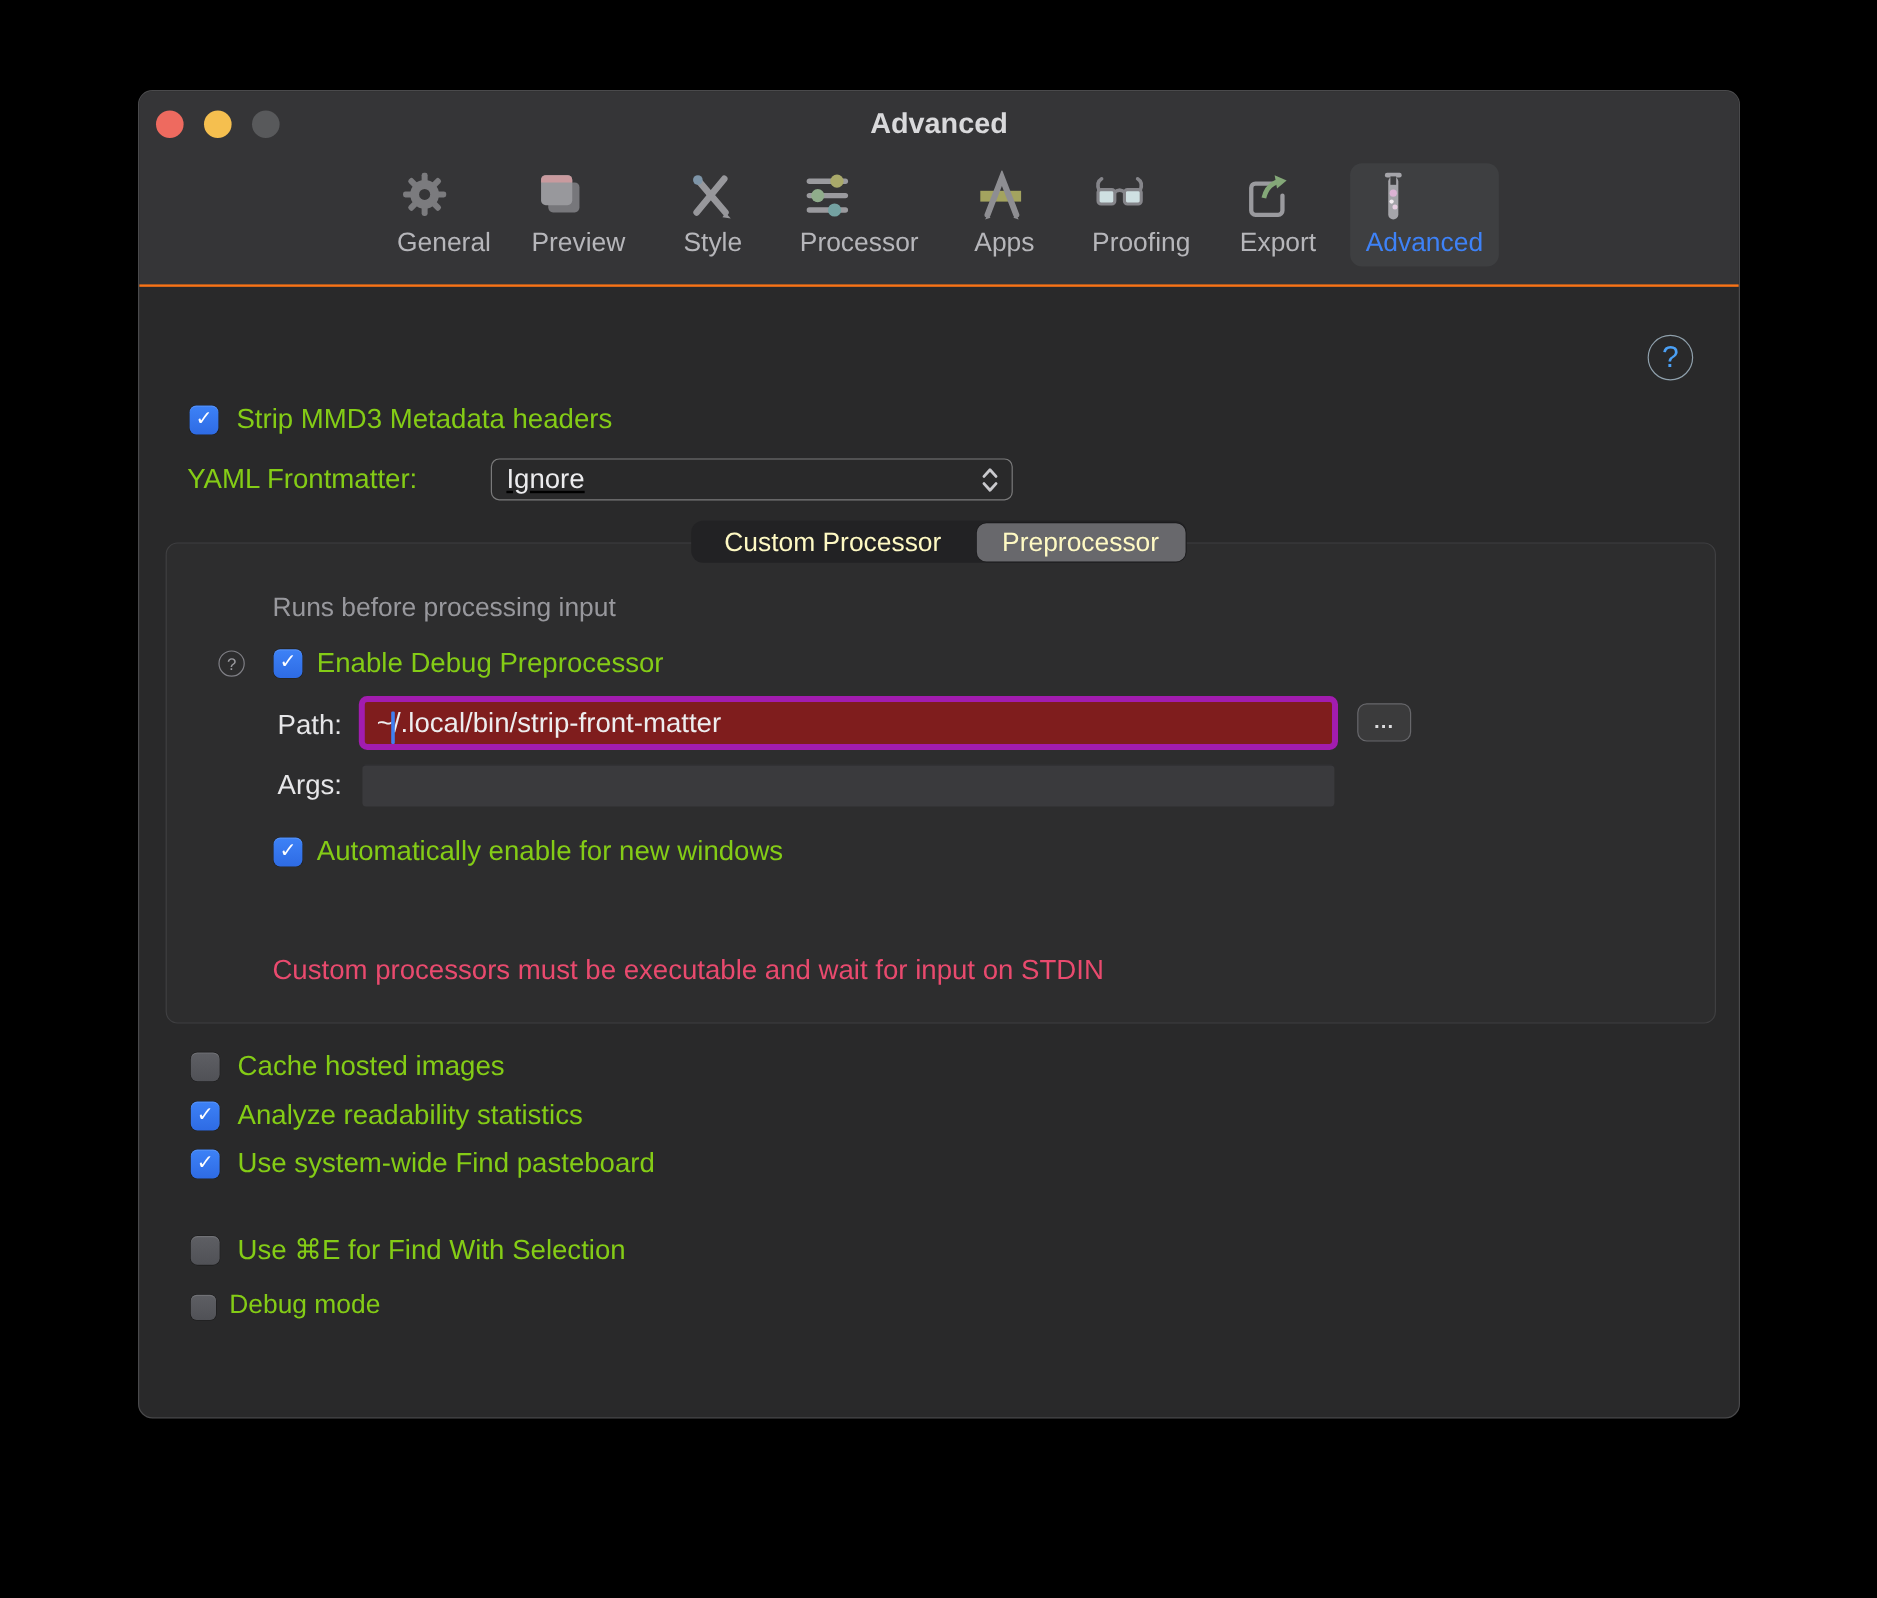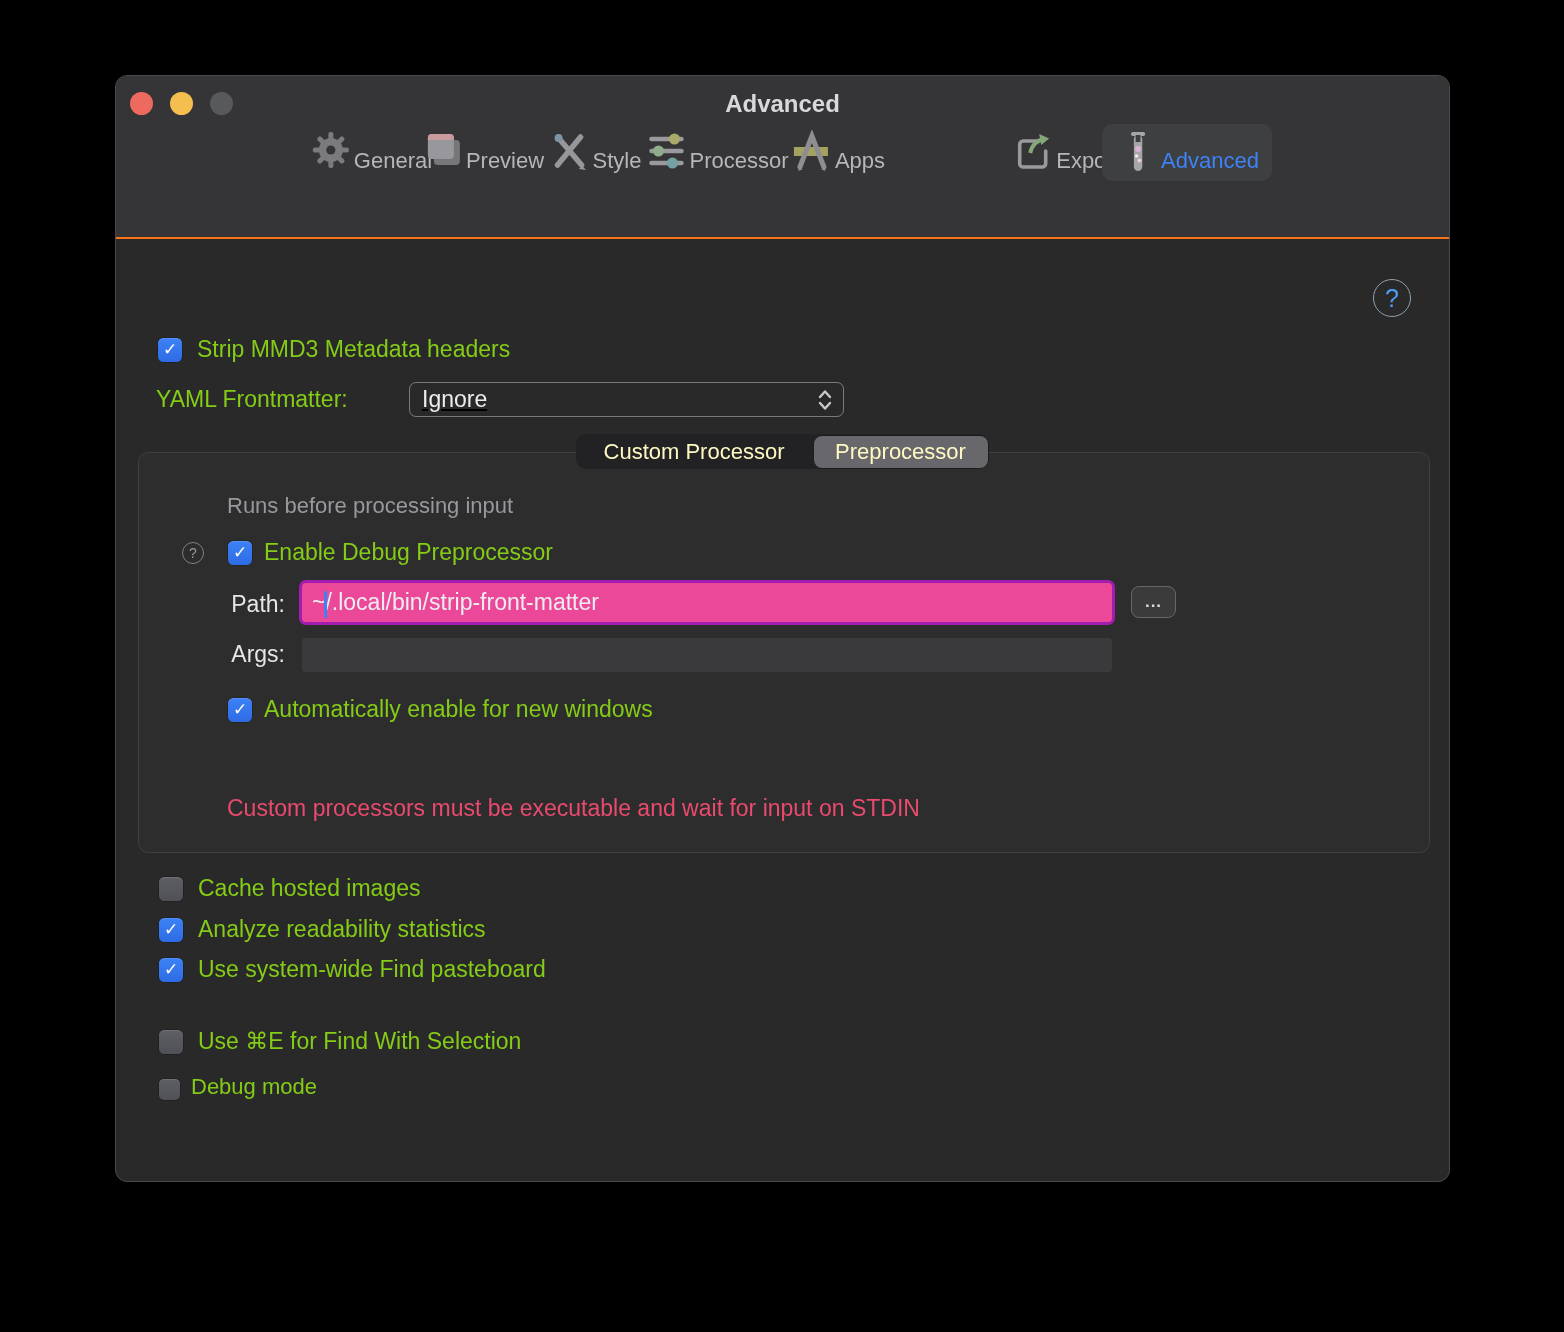--- a/index.html
+++ b/index.html
@@ -20,22 +20,22 @@
   }
   .traffic{position:absolute;top:16px;width:23px;height:23px;border-radius:50%;}
   .t-close{left:14px;background:#ee6a5f;}
   .t-min{left:54px;background:#f5bf4f;}
   .t-zoom{left:94px;background:#58595b;}
   .win-title{
     position:absolute;left:0;right:0;top:14px;text-align:center;
     font-size:24px;font-weight:700;color:#d9d9db;
   }
   .tb-item{
-    position:absolute;top:48px;transform:translateX(-50%);
-    display:flex;flex-direction:row;align-items:flex-end;
+    position:absolute;top:60px;transform:translateX(-50%);
+    display:flex;flex-direction:column;align-items:flex-start;
     padding:6px 13px 7px;border-radius:10px;cursor:default;
   }
   .tb-item.checked{background:#3e3f41;}
   .tb-icon{width:46px;height:44px;display:block;}
   .tb-label{font-size:22px;color:#b6b6ba;margin-top:3px;white-space:nowrap;}
   .tb-item.checked .tb-label{color:#3e82f7;}
   
   .help-btn{
     position:absolute;left:1257px;top:203px;width:38px;height:38px;border-radius:50%;
     border:1.5px solid #8fa0ac;box-sizing:border-box;display:flex;align-items:center;justify-content:center;
@@ -76,21 +76,21 @@
   }
   .segment.selected{background:#68686c;margin:1.5px;box-shadow:0 0 0 .5px rgba(0,0,0,.3);}
   .hint{position:absolute;left:88px;top:40px;font-size:22px;color:#98989d;}
   .mini-help{
     width:22px;height:22px;border-radius:50%;border:1.5px solid #7f7f85;box-sizing:border-box;
     display:flex;align-items:center;justify-content:center;color:#9a9a9f;font-size:14px;flex:0 0 auto;
   }
   .field-label{position:absolute;width:146px;text-align:right;font-size:23px;color:#e6e6e8;}
   .path-field{
     position:absolute;left:160px;top:127px;width:816px;height:45px;box-sizing:border-box;
-    border:3px solid #a21caf;border-radius:7px;background:#ec4899;
+    border:5px solid #a21caf;border-radius:7px;background:#7f1d1d;
     display:flex;align-items:center;padding:0 10px;position:absolute;
   }
   .path-text{font-size:23px;color:#ededef;white-space:pre;}
   .caret{position:absolute;left:22px;top:8px;width:3px;height:27px;background:#3f80f2;border-radius:1px;}
   .args-field{
     position:absolute;left:163px;top:184px;width:810px;height:35px;box-sizing:border-box;
     background:#3a3a3d;border-radius:3px;display:flex;align-items:center;padding:0 10px;
     font-size:23px;color:#ededef;box-shadow:inset 0 1px 0 rgba(0,0,0,.25);
   }
   .browse-btn{
@@ -180,20 +180,33 @@
           <g stroke="#8e8e92" stroke-width="5" stroke-linecap="round" fill="none">
             <path d="M11 37 L23 6 L35 37"></path>
           </g>
           <path d="M11 37 l-2 4 l4.5 -1.5 z" fill="#8e8e92"></path>
           <path d="M35 37 l2 4 l-4.5 -1.5 z" fill="#8e8e92"></path>
         </svg>
       </span>
       <span class="tb-label">Apps</span>
     </div>
 
+    <div class="tb-item" style="left:835px">
+      <span class="tb-icon">
+        <svg width="46" height="44" viewBox="0 0 46 44">
+          <path d="M6 17 Q3 10 8 7 M40 17 Q43 10 38 7" stroke="#85858a" stroke-width="3" fill="none" stroke-linecap="round"></path>
+          <path d="M18 19 Q23 14 28 19" stroke="#85858a" stroke-width="3" fill="none"></path>
+          <g fill="#cfe0e2" stroke="#85858a" stroke-width="2.6">
+            <rect x="5" y="16" width="14" height="12" rx="2.5"></rect>
+            <rect x="27" y="16" width="14" height="12" rx="2.5"></rect>
+          </g>
+        </svg>
+      </span>
+      <span class="tb-label">Proofing</span>
+    </div>
 
     <div class="tb-item" style="left:949px">
       <span class="tb-icon">
         <svg width="46" height="44" viewBox="0 0 46 44">
           <path d="M27 11 H13 a3.5 3.5 0 0 0 -3.5 3.5 v19 a3.5 3.5 0 0 0 3.5 3.5 h19 a3.5 3.5 0 0 0 3.5 -3.5 V21" stroke="#9a9a9e" stroke-width="3.6" fill="none" stroke-linecap="round"></path>
           <path d="M20 23 C22 14 28 10 34 9" stroke="#84a878" stroke-width="4" fill="none"></path>
           <path d="M29 4 L39 8.5 L31 15 Z" fill="#84a878"></path>
         </svg>
       </span>
       <span class="tb-label">Export</span>

